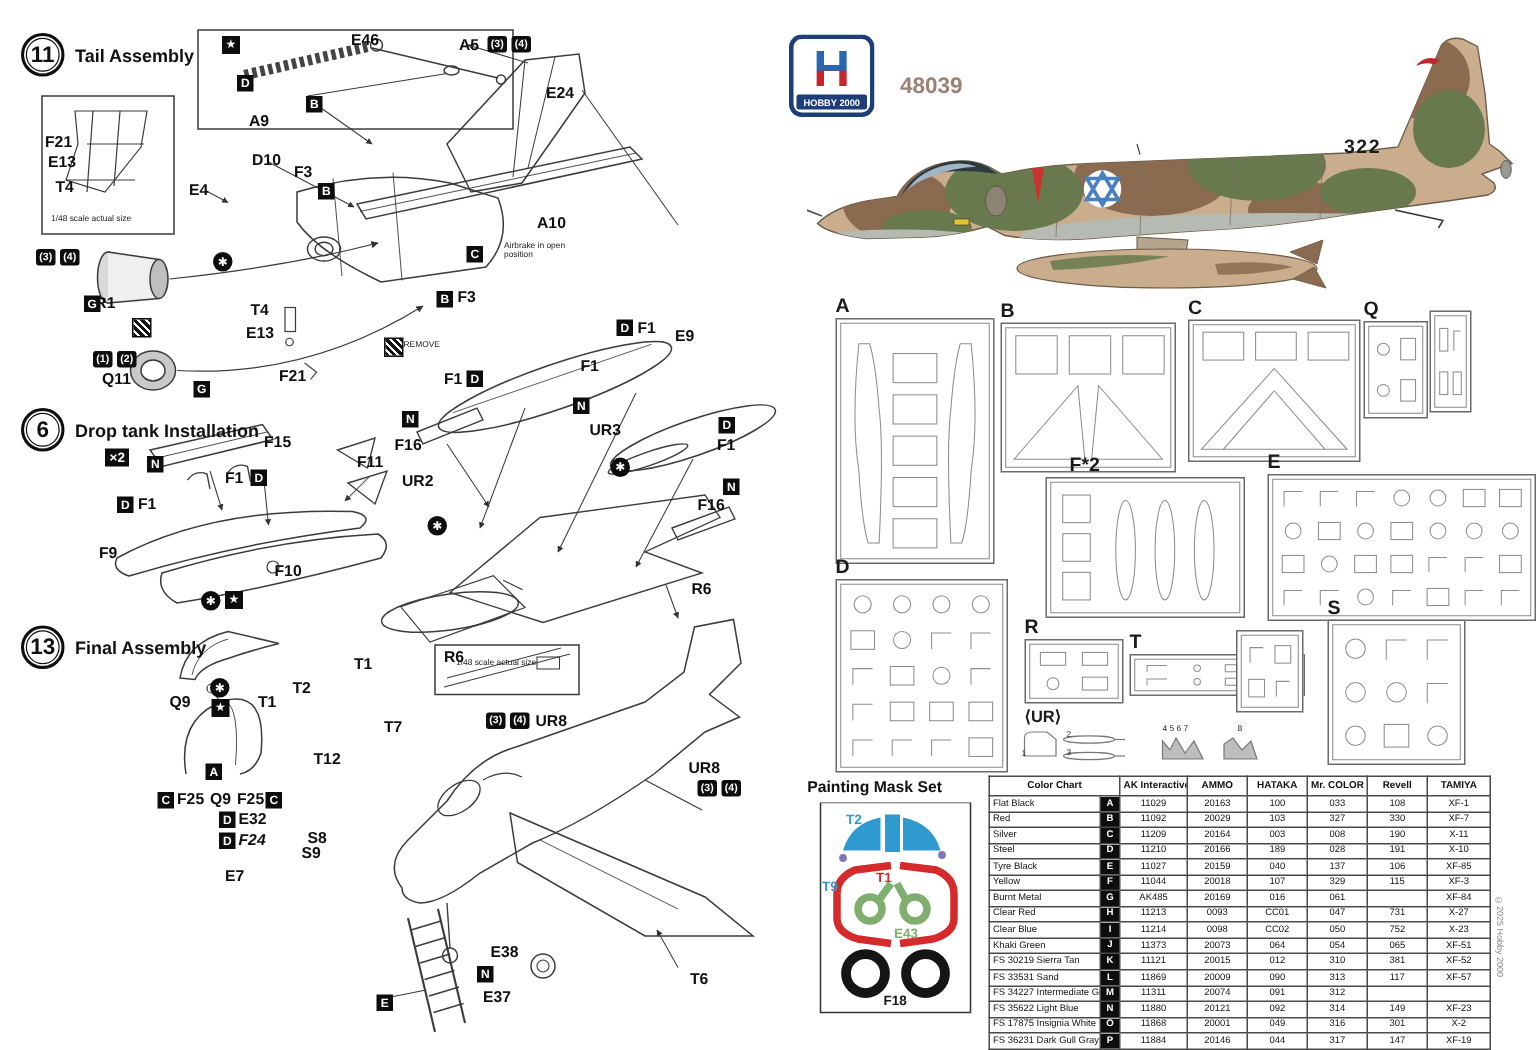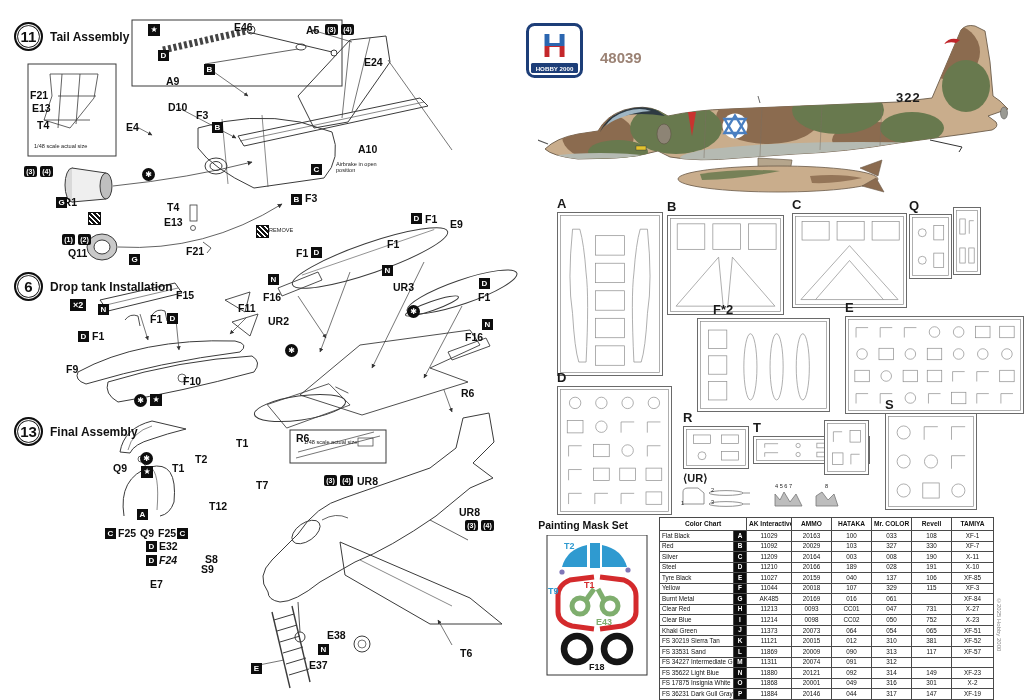--- a/index.html
+++ b/index.html
@@ -588,21 +588,21 @@
       <div class="lbl" style="left: 461px; top: 388px;">R6</div>
       <div class="lbl" style="left: 296px; top: 433px;">R6</div>
       <div class="nbox" style="left: 324px; top: 475px;">(3)</div>
       <div class="nbox" style="left: 340px; top: 475px;">(4)</div>
       <div class="lbl" style="left: 357px; top: 476px;">UR8</div>
       <div class="lbl" style="left: 459px; top: 507px;">UR8</div>
       <div class="nbox" style="left: 465px; top: 520px;">(3)</div>
       <div class="nbox" style="left: 481px; top: 520px;">(4)</div>
       <div class="lbl" style="left: 327px; top: 630px;">E38</div>
       <div class="bbox" style="left: 318px; top: 644px;">N</div>
-      <div class="lbl" style="left: 309px; top: 660px;">E37</div>
+      <div class="lbl" style="left: 322px; top: 660px;">E37</div>
       <div class="bbox" style="left: 251px; top: 663px;">E</div>
       <div class="lbl" style="left: 460px; top: 648px;">T6</div>
     </div>
   <div id="captions-root">
       <div class="cap" style="left: 34px; top: 143px; width: 76px;">1/48 scale actual size</div>
       <div class="cap" style="left: 336px; top: 161px; width: 56px;">Airbrake in open position</div>
       <div class="cap" style="left: 304px; top: 439px; width: 58px;">1/48 scale actual size</div>
       <div class="cap" style="left: 269px; top: 227px; width: 36px;">REMOVE</div>
       <div class="cap" style="left: 681px; top: 500px; width: 8px;">1</div>
       <div class="cap" style="left: 711px; top: 487px; width: 8px;">2</div>

